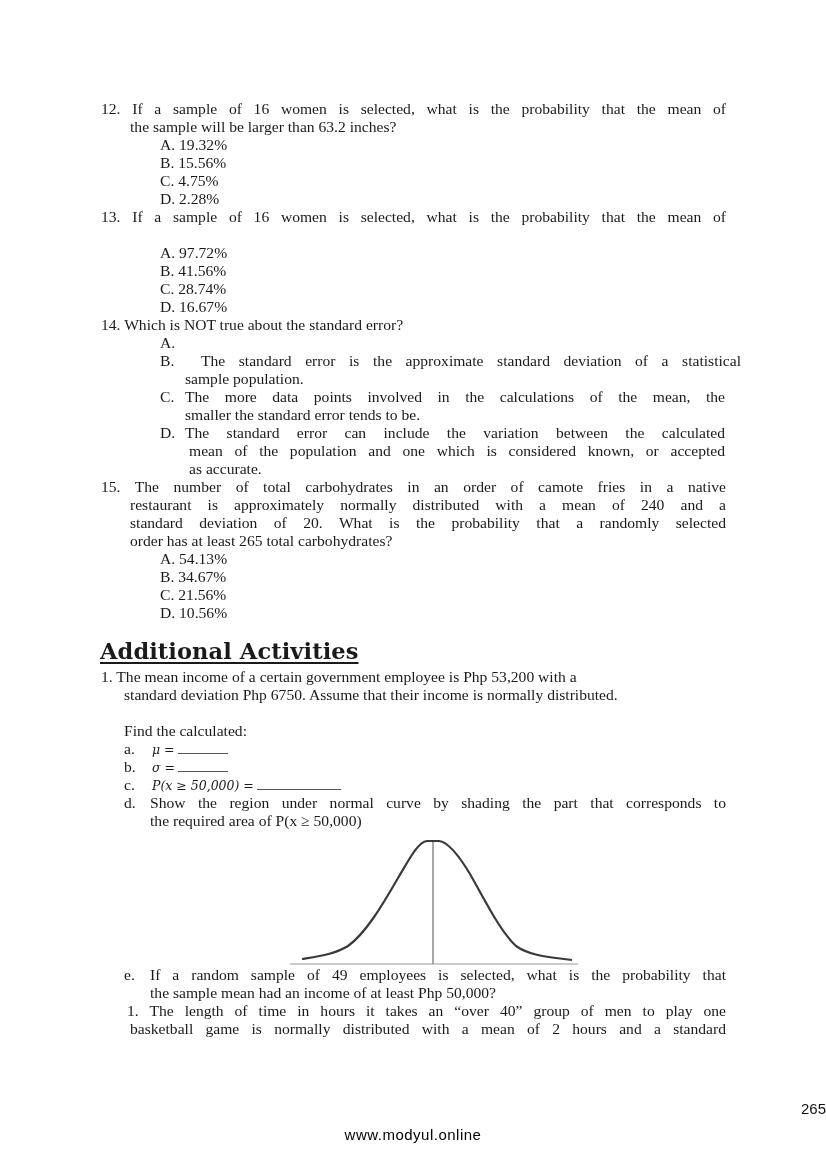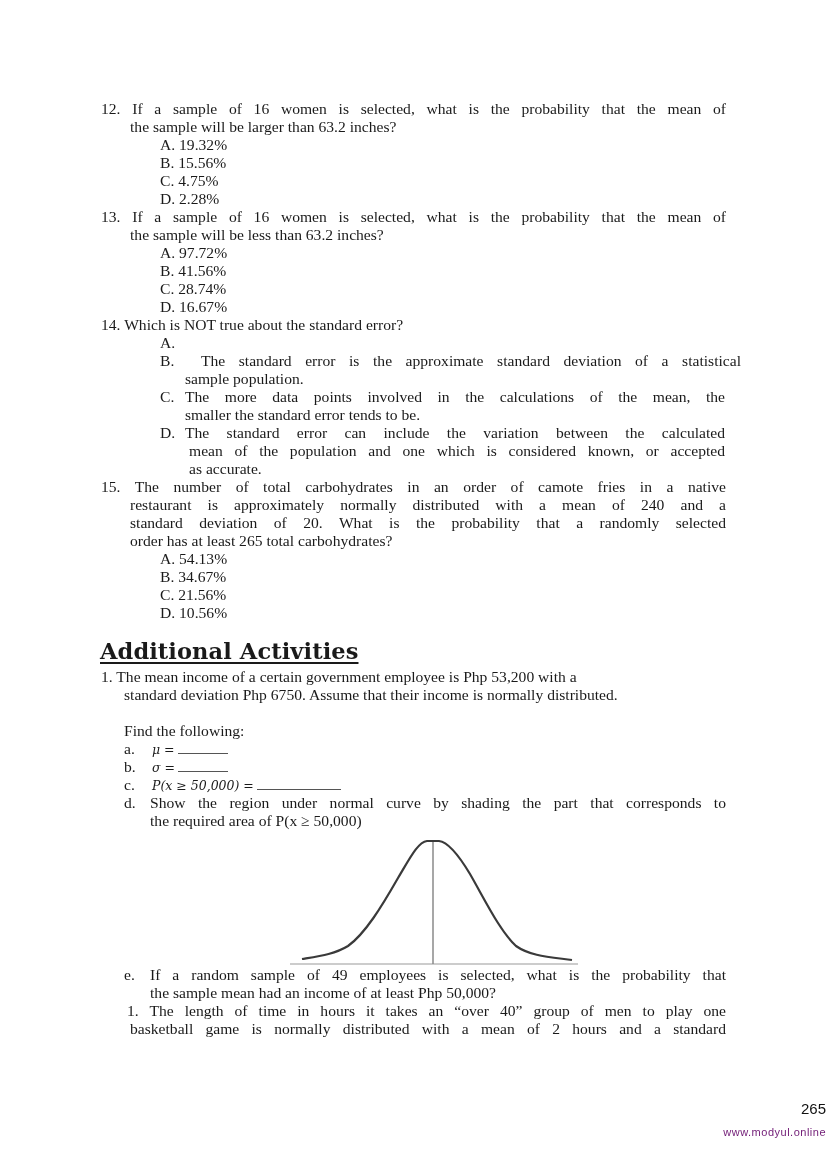--- a/index.html
+++ b/index.html
@@ -9,42 +9,41 @@
   .line { position: absolute; font-size: 14.2px; line-height: 18px; white-space: nowrap;
           font-family: "Liberation Serif", "DejaVu Serif", serif; font-size: 15.6px; }
   .just { display: block; text-align: justify; text-align-last: justify; }
   .heading { position: absolute; left: 100px; top: 638px; font-family: "DejaVu Serif", serif;
              font-weight: bold; font-size: 22.5px; text-decoration: underline; text-decoration-thickness: 2px;
              text-underline-offset: 3px; letter-spacing: 0.1px; }
   .blank { display: inline-block; border-bottom: 1px solid #555; height: 12px; vertical-align: baseline; margin-left: 3px; }
   .math { font-style: italic; font-family: "DejaVu Serif", serif; font-size: 12.5px; }
   .pagenum { position: absolute; left: 0; width: 826px; top: 1100px; text-align: right;
              font-family: "Liberation Sans", sans-serif; font-size: 15px; color: #111; }
-  .watermark { position: absolute; left: 0; width: 826px; top: 1126px; text-align: right;
-               font-family: "Liberation Sans", sans-serif; font-size: 11px; color: #701a75; letter-spacing: 0.5px; }
+  .watermark { position: absolute; left: 0; width: 826px; top: 1126px; text-align: center;
+               font-family: "Liberation Sans", sans-serif; font-size: 15px; color: #000000; letter-spacing: 0.5px; }
   svg.curve { position: absolute; left: 290px; top: 836px; }
 </style>
 </head>
 <body>
 
 <div class="page">
 
   <div class="line" style="left:101px; top:100px; width:625px;">
     <span class="just"><span>12.</span> <span>If a sample of 16 women is selected, what is the probability that the mean of</span></span>
   </div>
   <div class="line" style="left:130px; top:118px;">the sample will be larger than 63.2 inches?</div>
   <div class="line" style="left:160px; top:136px;">A. 19.32%</div>
   <div class="line" style="left:160px; top:154px;">B. 15.56%</div>
   <div class="line" style="left:160px; top:172px;">C. 4.75%</div>
   <div class="line" style="left:160px; top:190px;">D. 2.28%</div>
 
   <div class="line" style="left:101px; top:208px; width:625px;">
     <span class="just"><span>13.</span> <span>If a sample of 16 women is selected, what is the probability that the mean of</span></span>
   </div>
-  <div class="line" style="left:130px; top:226px;">the sample will be less than 63.2 inches?</div>
   <div class="line" style="left:160px; top:244px;">A. 97.72%</div>
   <div class="line" style="left:160px; top:262px;">B. 41.56%</div>
   <div class="line" style="left:160px; top:280px;">C. 28.74%</div>
   <div class="line" style="left:160px; top:298px;">D. 16.67%</div>
 
   <div class="line" style="left:101px; top:316px;text-align:center;">
     <span>14.</span> <span>Which is NOT true about the standard error?</span>
   </div>
   <div class="line" style="left:160px; top:334px;">A.</div>
   <div class="line" style="left:160px; top:352px;">B.</div>
@@ -81,21 +80,21 @@
   <div class="line" style="left:160px; top:586px;">C. 21.56%</div>
   <div class="line" style="left:160px; top:604px;">D. 10.56%</div>
 
   <div class="heading">Additional Activities</div>
 
   <div class="line" style="left:101px; top:668px;">
     <span>1.</span> <span>The mean income of a certain government employee is Php 53,200 with a</span>
   </div>
   <div class="line" style="left:124px; top:686px;">standard deviation Php 6750. Assume that their income is normally distributed.</div>
 
-  <div class="line" style="left:124px; top:722px;">Find the following:</div>
+  <div class="line" style="left:124px; top:722px;">Find the calculated:</div>
 
   <div class="line" style="left:124px; top:740px;">a.</div>
   <div class="line" style="left:152px; top:740px;">
     <span class="math">μ =</span><span class="blank" style="width:50px;"></span>
   </div>
 
   <div class="line" style="left:124px; top:758px;">b.</div>
   <div class="line" style="left:152px; top:758px;">
     <span class="math">σ =</span><span class="blank" style="width:50px;"></span>
   </div>

